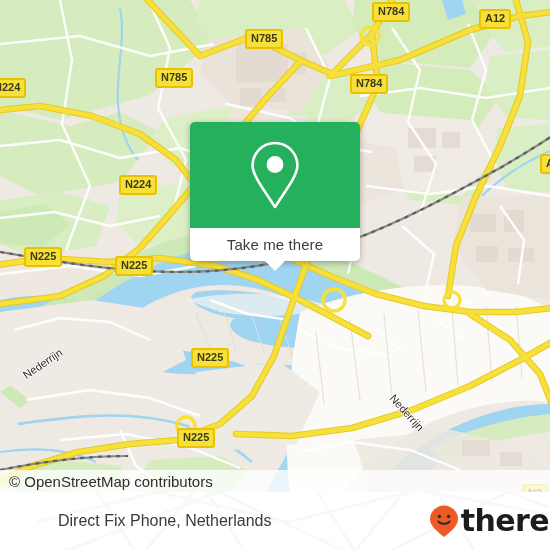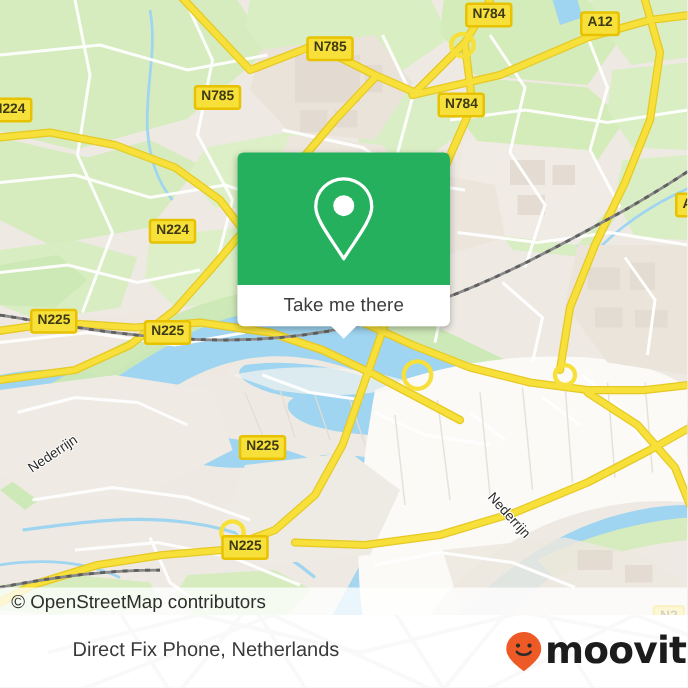--- a/index.html
+++ b/index.html
@@ -316,21 +316,21 @@
         <g fill="none" stroke="#5f5f5f" stroke-width="2.2" stroke-dasharray="4 5">
           <path d="M0,252 C60,262 118,272 180,272 C244,272 300,260 352,240
                    C406,220 452,194 500,168 C524,154 540,144 552,136"></path>
           <path d="M0,470 C40,462 84,456 128,456"></path>
         </g>
       </g>
     </svg>
 
     <div class="shield" style="left:245px;top:29px;">N785</div>
     <div class="shield" style="left:372px;top:2px;">N784</div>
-    <div class="shield" style="left:464px;top:9px;">A12</div>
+    <div class="shield" style="left:479px;top:9px;">A12</div>
     <div class="shield" style="left:155px;top:68px;">N785</div>
     <div class="shield" style="left:350px;top:74px;">N784</div>
     <div class="shield" style="left:-12px;top:78px;">N224</div>
     <div class="shield" style="left:119px;top:175px;">N224</div>
     <div class="shield" style="left:24px;top:247px;">N225</div>
     <div class="shield" style="left:115px;top:256px;">N225</div>
     <div class="shield" style="left:540px;top:154px;">A</div>
     <div class="shield" style="left:191px;top:348px;">N225</div>
     <div class="shield" style="left:177px;top:428px;">N225</div>
     <div class="shield" style="left:522px;top:484px;">N2</div>
@@ -371,18 +371,18 @@
     </svg>
     <div id="footer-inner">
       <span id="footer-title">Direct Fix Phone, Netherlands</span>
       <span id="logo">
         <svg width="32" height="34" viewBox="0 0 32 34">
           <path d="M16 1.5 C8.3 1.5 2 7.6 2 15.1 C2 22.0 9.6 28.0 16 33 C22.4 28.0 30 22.0 30 15.1 C30 7.6 23.7 1.5 16 1.5 Z" fill="#ed5a26"></path>
           <circle cx="11.4" cy="12.4" r="1.7" fill="#2b2b2b"></circle>
           <circle cx="20.6" cy="12.4" r="1.7" fill="#2b2b2b"></circle>
           <path d="M10.4 17.4 C12.6 20.6 19.4 20.6 21.6 17.4" fill="none" stroke="#2b2b2b" stroke-width="1.9" stroke-linecap="round"></path>
         </svg>
-        <span id="logo-word">moovit</span>
+        <span id="logo-word">there</span>
       </span>
     </div>
   </div>
 
 </div>
 
 </body></html>

